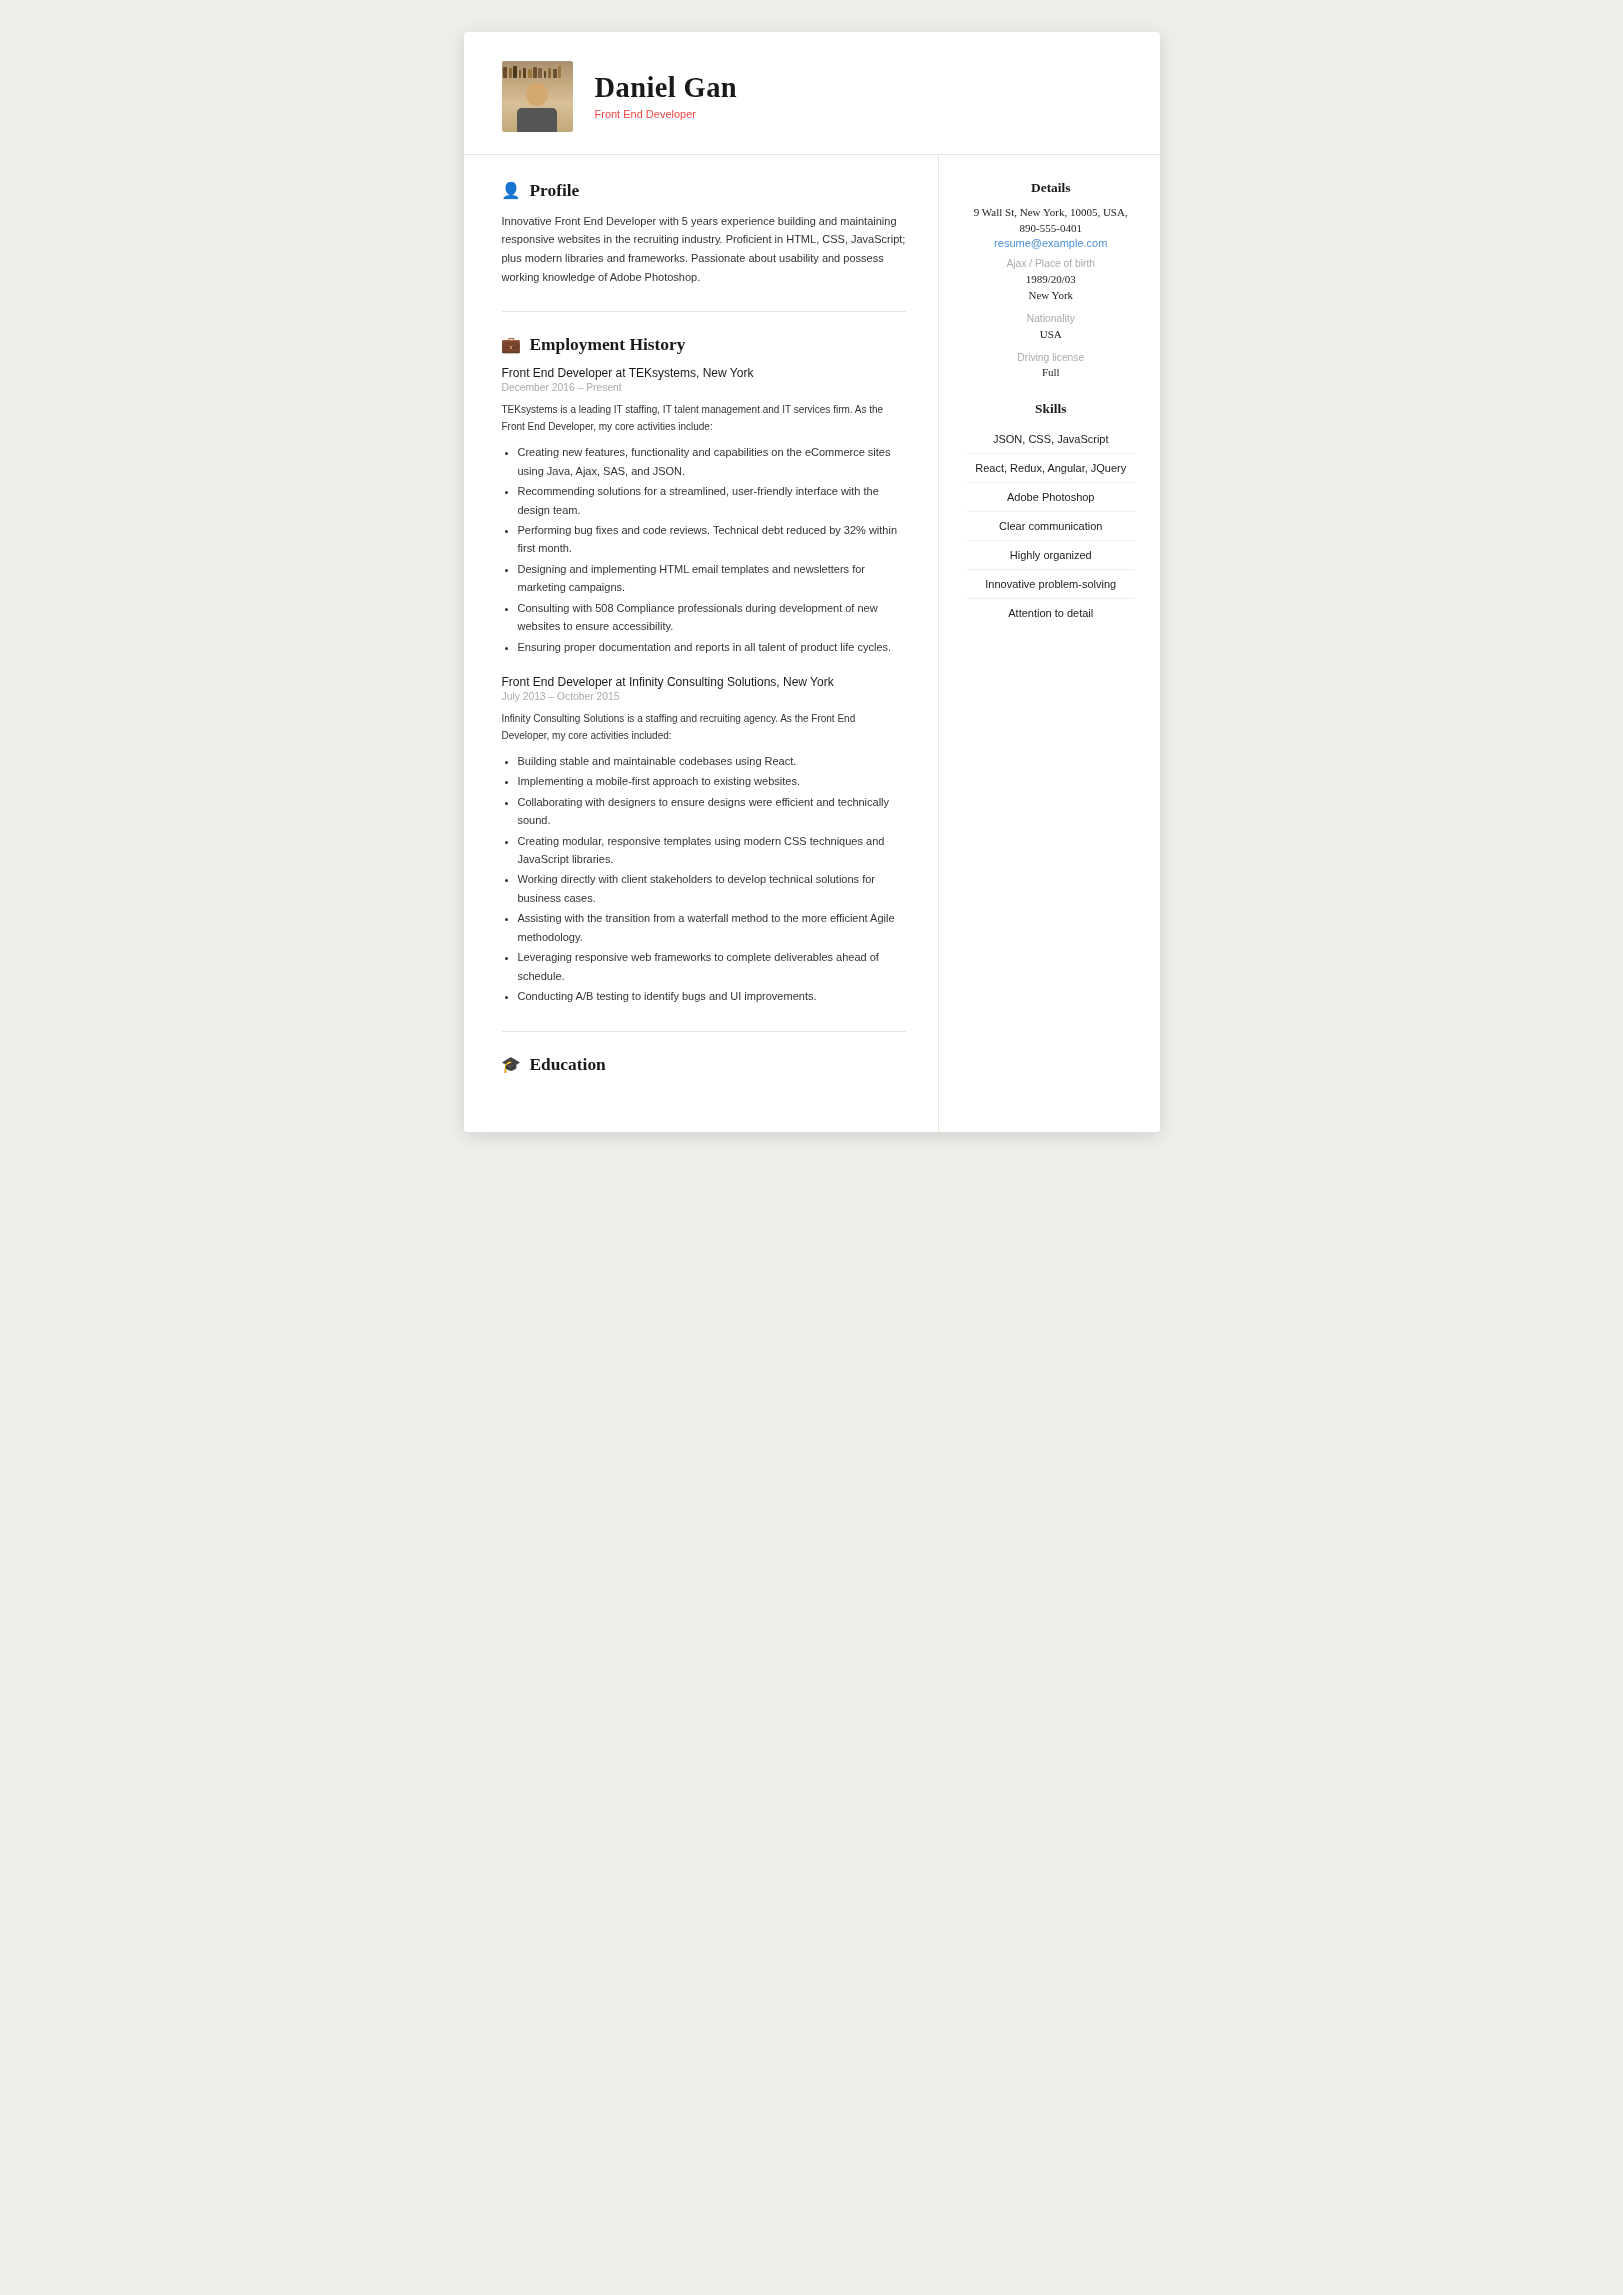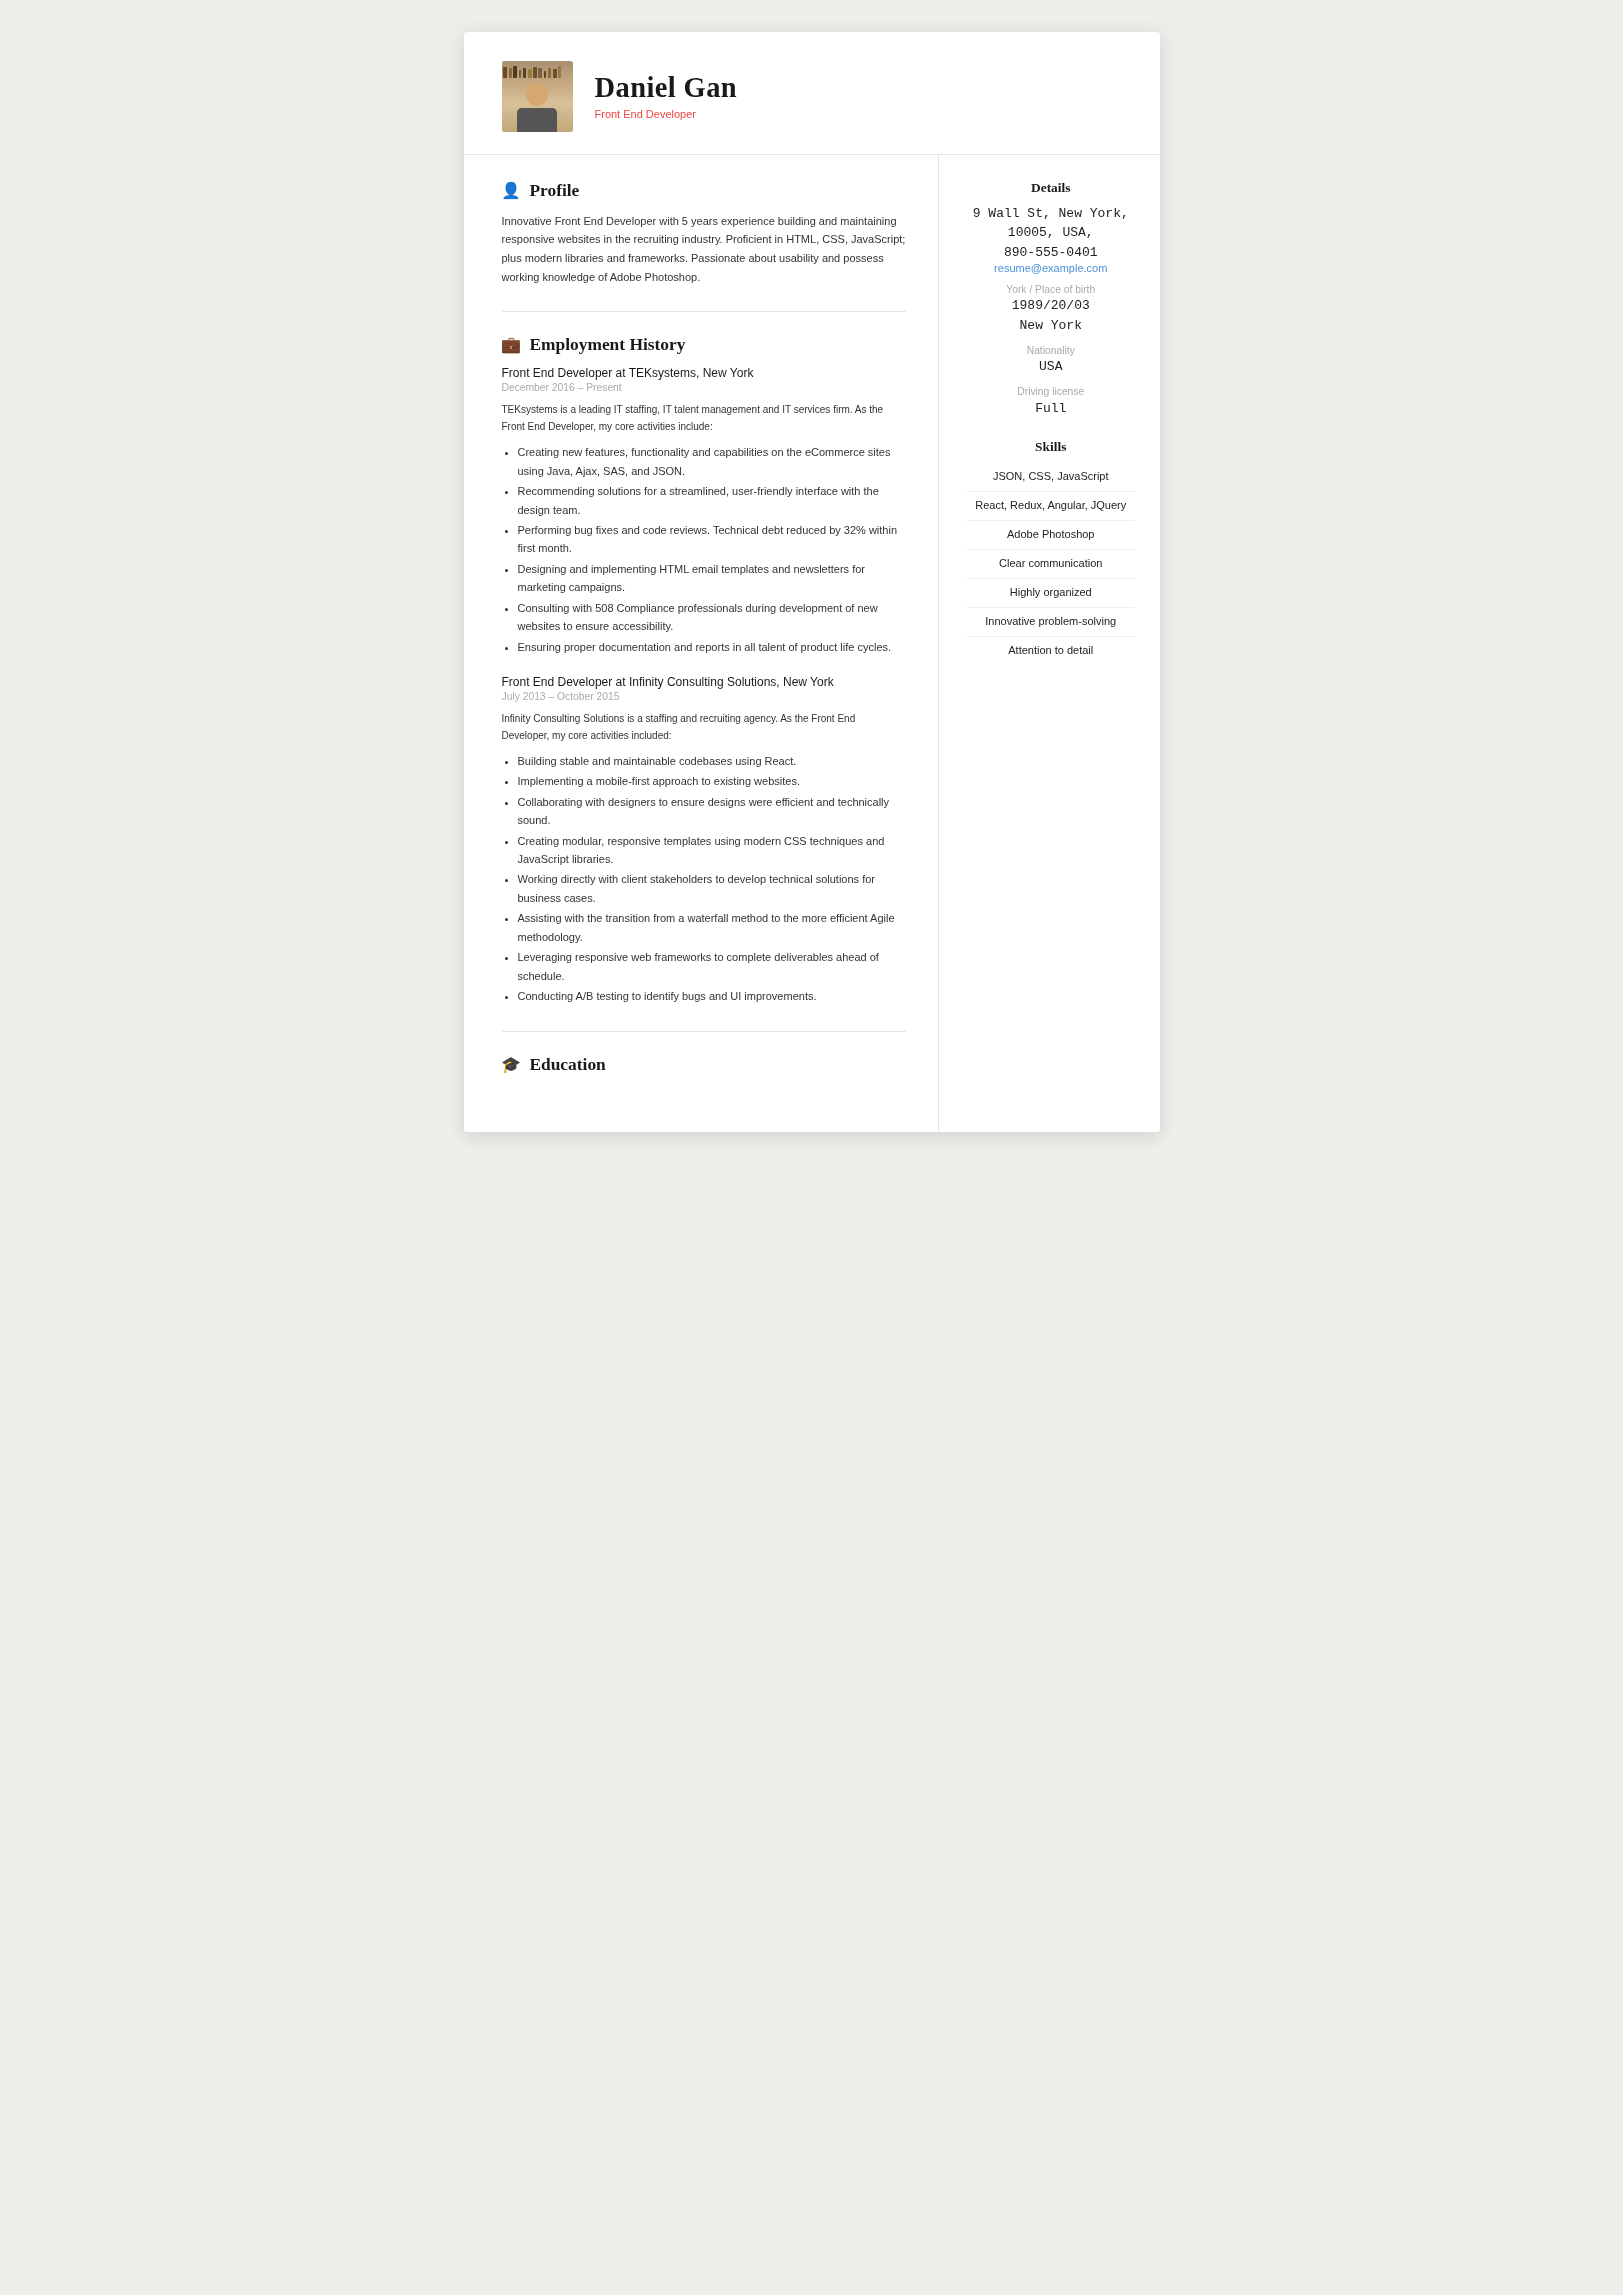--- a/index.html
+++ b/index.html
@@ -175,23 +175,23 @@
       margin-bottom: 20.6px;
     }
     .detail-label {
       font-size: 10.3px;
       color: #aaa;
       font-family: Arial, sans-serif;
       margin-bottom: 1.6px;
       margin-top: 9.5px;
     }
     .detail-value {
-      font-size: 13px;
+      font-size: 11px;
       color: #222;
-      font-family: Liberation Mono, monospace;
+      font-family: Liberation Serif, serif;
       line-height: 1.5;
     }
     .detail-link {
       color: #4a90d9;
       font-size: 11px;
       font-family: Arial, sans-serif;
     }
     .skill-item {
       font-size: 11px;
       color: #222;
@@ -308,21 +308,21 @@
     </div>
 
     <div class="right-col">
 
       <div class="right-section">
         <div class="right-section-title">Details</div>
         <div class="detail-value">9 Wall St, New York, 10005, USA,</div>
         <div class="detail-value">890-555-0401</div>
         <div class="detail-link">resume@example.com</div>
 
-        <div class="detail-label">York / Place of birth</div>
+        <div class="detail-label">Ajax / Place of birth</div>
         <div class="detail-value">1989/20/03</div>
         <div class="detail-value">New York</div>
 
         <div class="detail-label">Nationality</div>
         <div class="detail-value">USA</div>
 
         <div class="detail-label">Driving license</div>
         <div class="detail-value">Full</div>
       </div>
 

